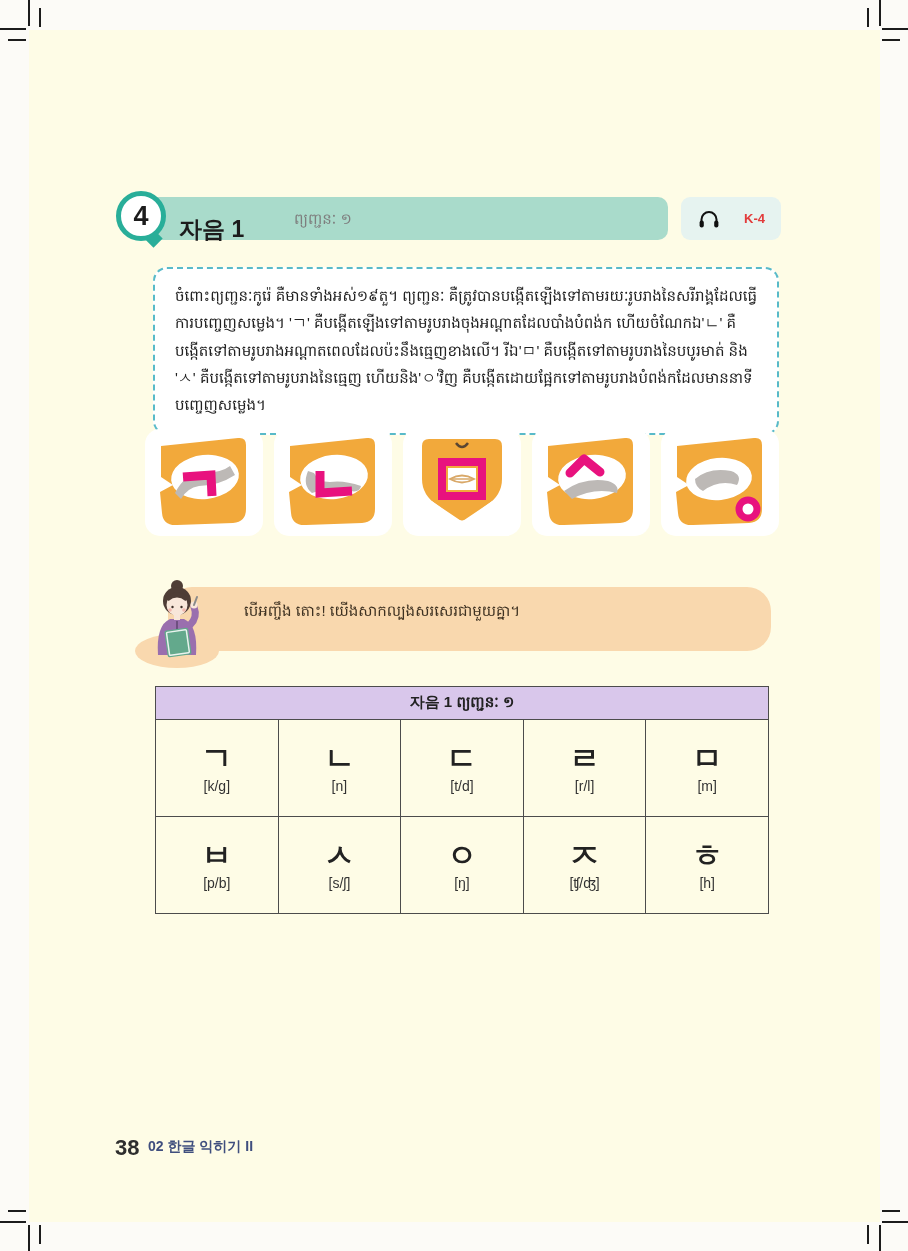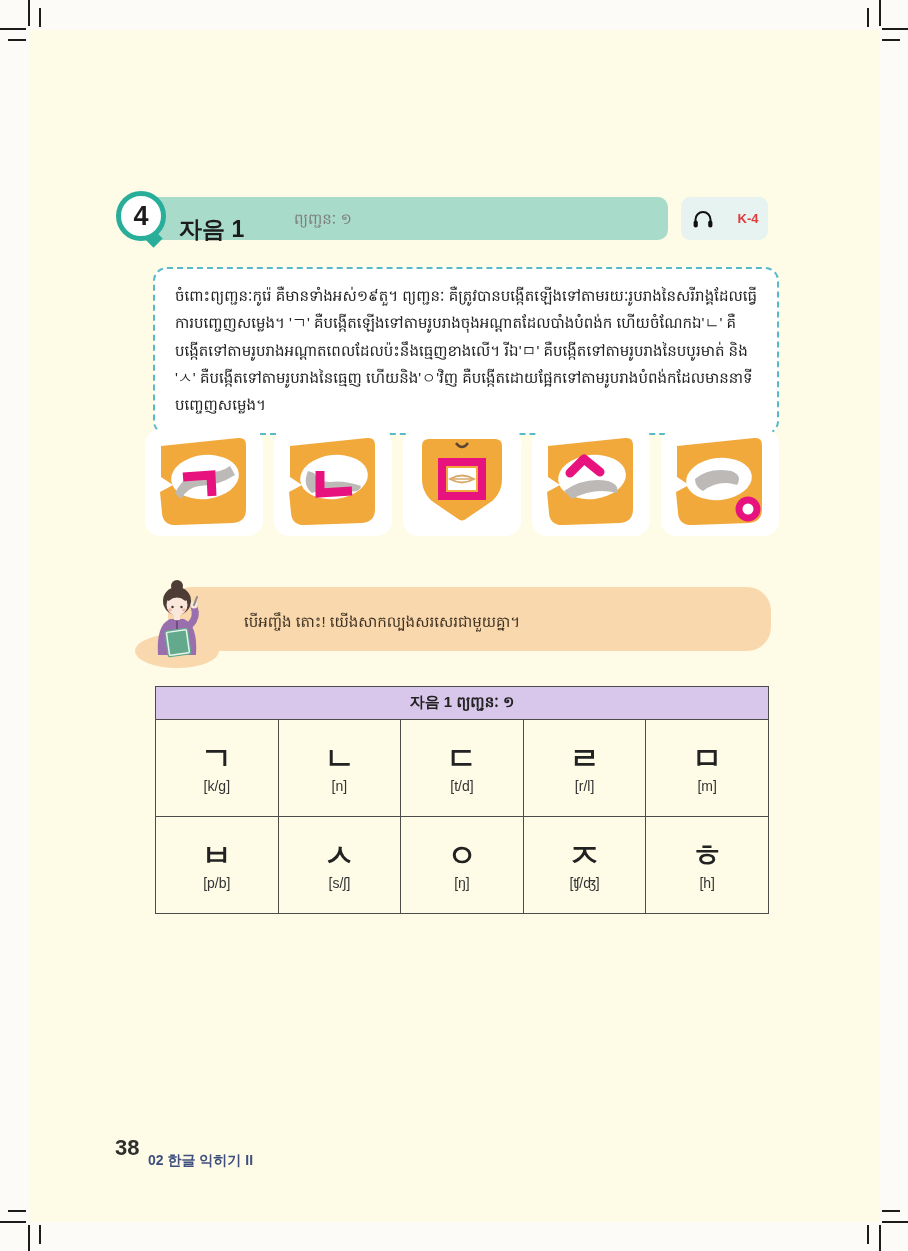--- a/index.html
+++ b/index.html
@@ -17,47 +17,47 @@
   .unit-num { position:absolute; left:68px; top:20px; font-size:70px; font-weight:800; letter-spacing:-3px; color:#27497e; line-height:1; }
   .unit-title { position:absolute; left:190px; top:38px; font-size:30px; font-weight:700; color:#503a22; }
   .unit-sub { position:absolute; left:192px; top:85px; font-size:17px; color:#54422a; }
 
   
   .sec-bar { position:absolute; left:104px; top:167px; width:535px; height:43px; background:#a9dbcb; border-radius:10px; }
   .sec-circle { position:absolute; left:87px; top:161px; width:50px; height:50px; background:#fff; border:5px solid #29ae99; border-radius:50%; display:flex; align-items:center; justify-content:center; font-size:27px; font-weight:700; color:#1c1c1c; z-index:2; }
   .sec-tail { position:absolute; left:118px; top:202px; width:13px; height:13px; background:#29ae99; transform:rotate(45deg); z-index:1; }
   .sec-title { position:absolute; left:150px; top:184px; font-size:23px; font-weight:700; color:#1c1c1c; z-index:3; }
   .sec-sub { position:absolute; left:229px; top:179px; font-size:15px; color:#7e7e7e; z-index:3;margin-left:36px; }
-  .audio-badge { position:absolute; left:652px; top:167px; width:87px; height:43px; background:#e6f3f0; border-radius:9px; display:flex; align-items:center; justify-content:center; gap:23px; }
+  .audio-badge { position:absolute; left:652px; top:167px; width:100px; height:43px; background:#e6f3f0; border-radius:9px; display:flex; align-items:center; justify-content:center; gap:23px; }
   .audio-badge .klabel { font-size:13px; font-weight:700; color:#e23b3b; }
 
   
   .expl-box { position:absolute; left:124px; top:237px; width:626px; min-height:138px; background:#ffffff; border:2px dashed #58bac9; border-radius:14px; padding:13px 20px 15px 20px; }
   .expl-box p { font-size:15px; line-height:1.82; color:#222; }
 
   
   .cards { position:absolute; left:116px; top:399px; width:634px; display:flex; gap:11px; }
   .card { width:118px; height:107px; background:#ffffff; border-radius:15px; overflow:hidden; }
 
   
-  .bubble { position:absolute; left:139px; top:557px; width:603px; height:64px; background:#f9d8ae; border-radius:24px; padding:23px 20px 0 76px; }
+  .bubble { position:absolute; left:139px; top:557px; width:603px; height:64px; background:#f9d8ae; border-radius:24px; padding:12px 20px 0 76px; }
   .bubble p { font-size:15px; line-height:1.6; color:#3f3222; }
   .teacher { position:absolute; left:105px; top:547px; width:86px; height:92px; z-index:2; }
 
   
   .ctable { position:absolute; left:126px; top:656px; width:614px; border-collapse:collapse; }
   .ctable th, .ctable td { border:1.6px solid #4c4c4c; }
   .ctable th { background:#d9c7eb; height:33px; font-size:15px; font-weight:700; color:#222; }
   .ctable td { width:20%; height:97px; text-align:center; vertical-align:middle; background:#fefce6; }
   .letter { font-size:31px; font-weight:700; color:#222; line-height:1.1; }
   .sound { font-size:14px; color:#333; margin-top:1px; }
 
   
   .foot-num { position:absolute; left:86px; top:1105px; font-size:22px; font-weight:700; color:#2e2e2e; }
-  .foot-chap { position:absolute; left:119px; top:1108px; font-size:14px; font-weight:700; color:#3f4e7e;margin-top:14px; }
+  .foot-chap { position:absolute; left:119px; top:1108px; font-size:14px; font-weight:700; color:#3f4e7e; }
 </style>
 </head>
 <body>
 
 <div id="canvas">
 
   <div class="mark" style="left:28px;top:0;width:1.5px;height:26px"></div>
   <div class="mark" style="left:39px;top:8px;width:1.5px;height:19px"></div>
   <div class="mark" style="left:0;top:28px;width:26px;height:1.5px"></div>
   <div class="mark" style="left:8px;top:39px;width:18px;height:1.5px"></div>

